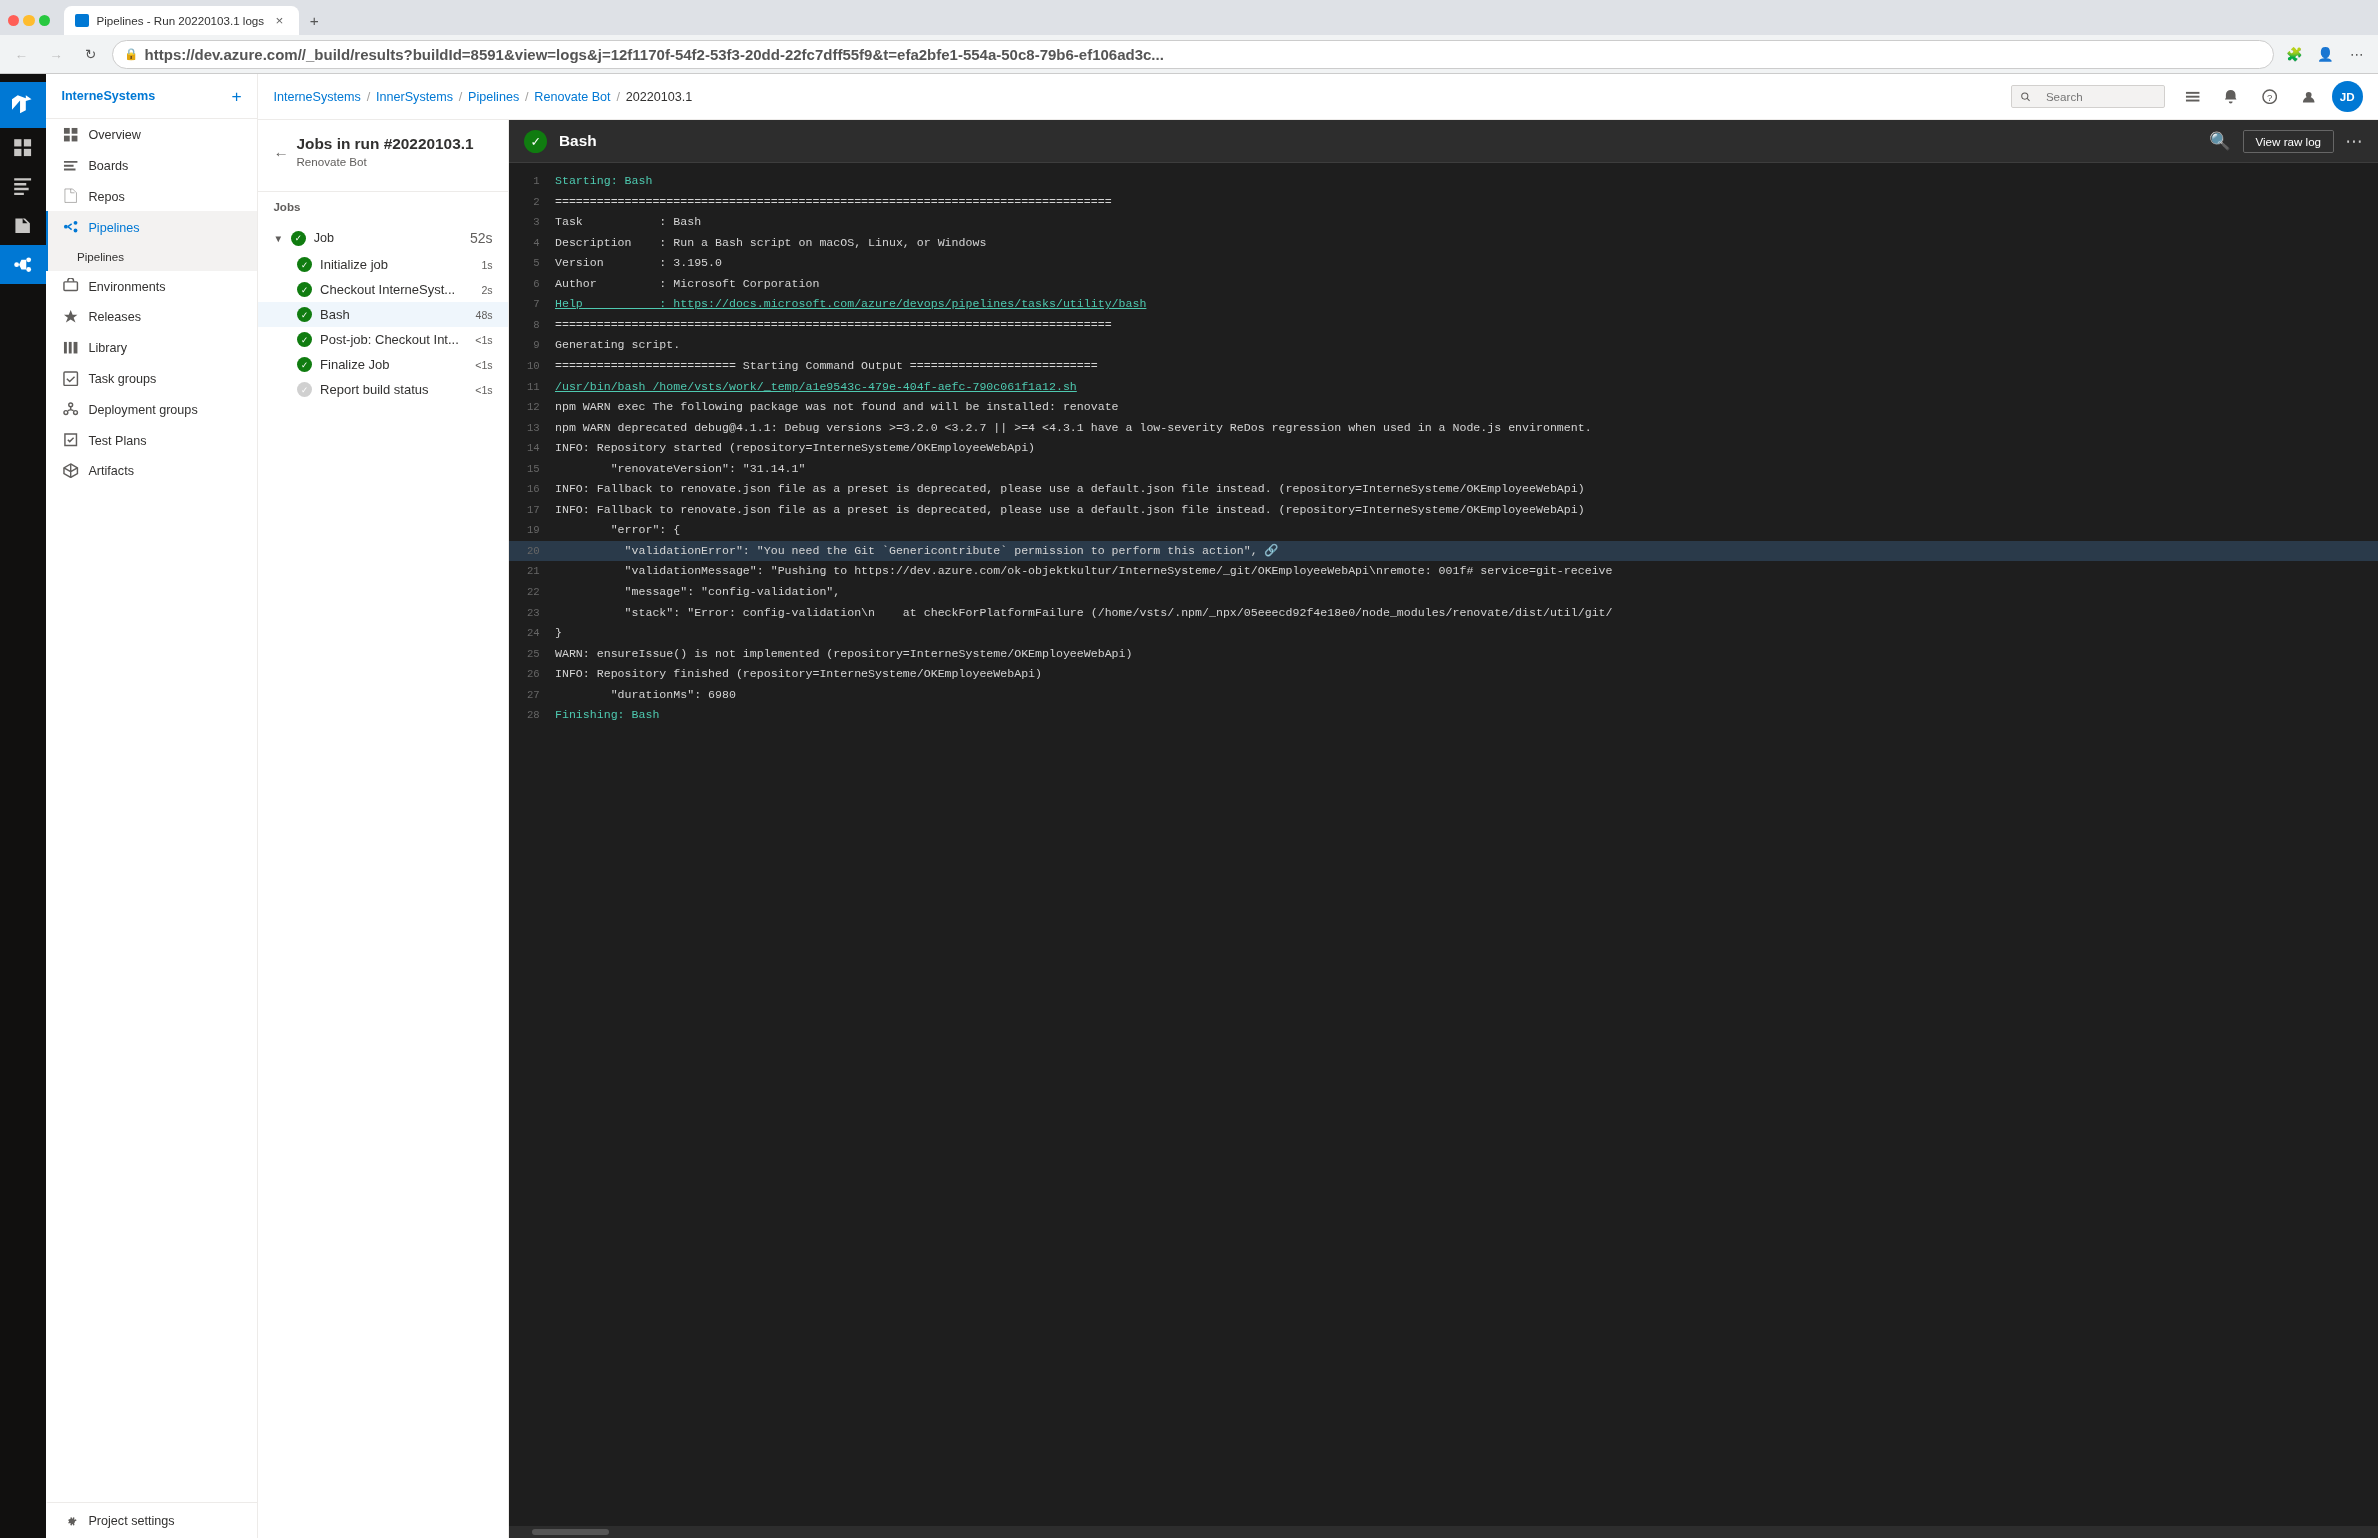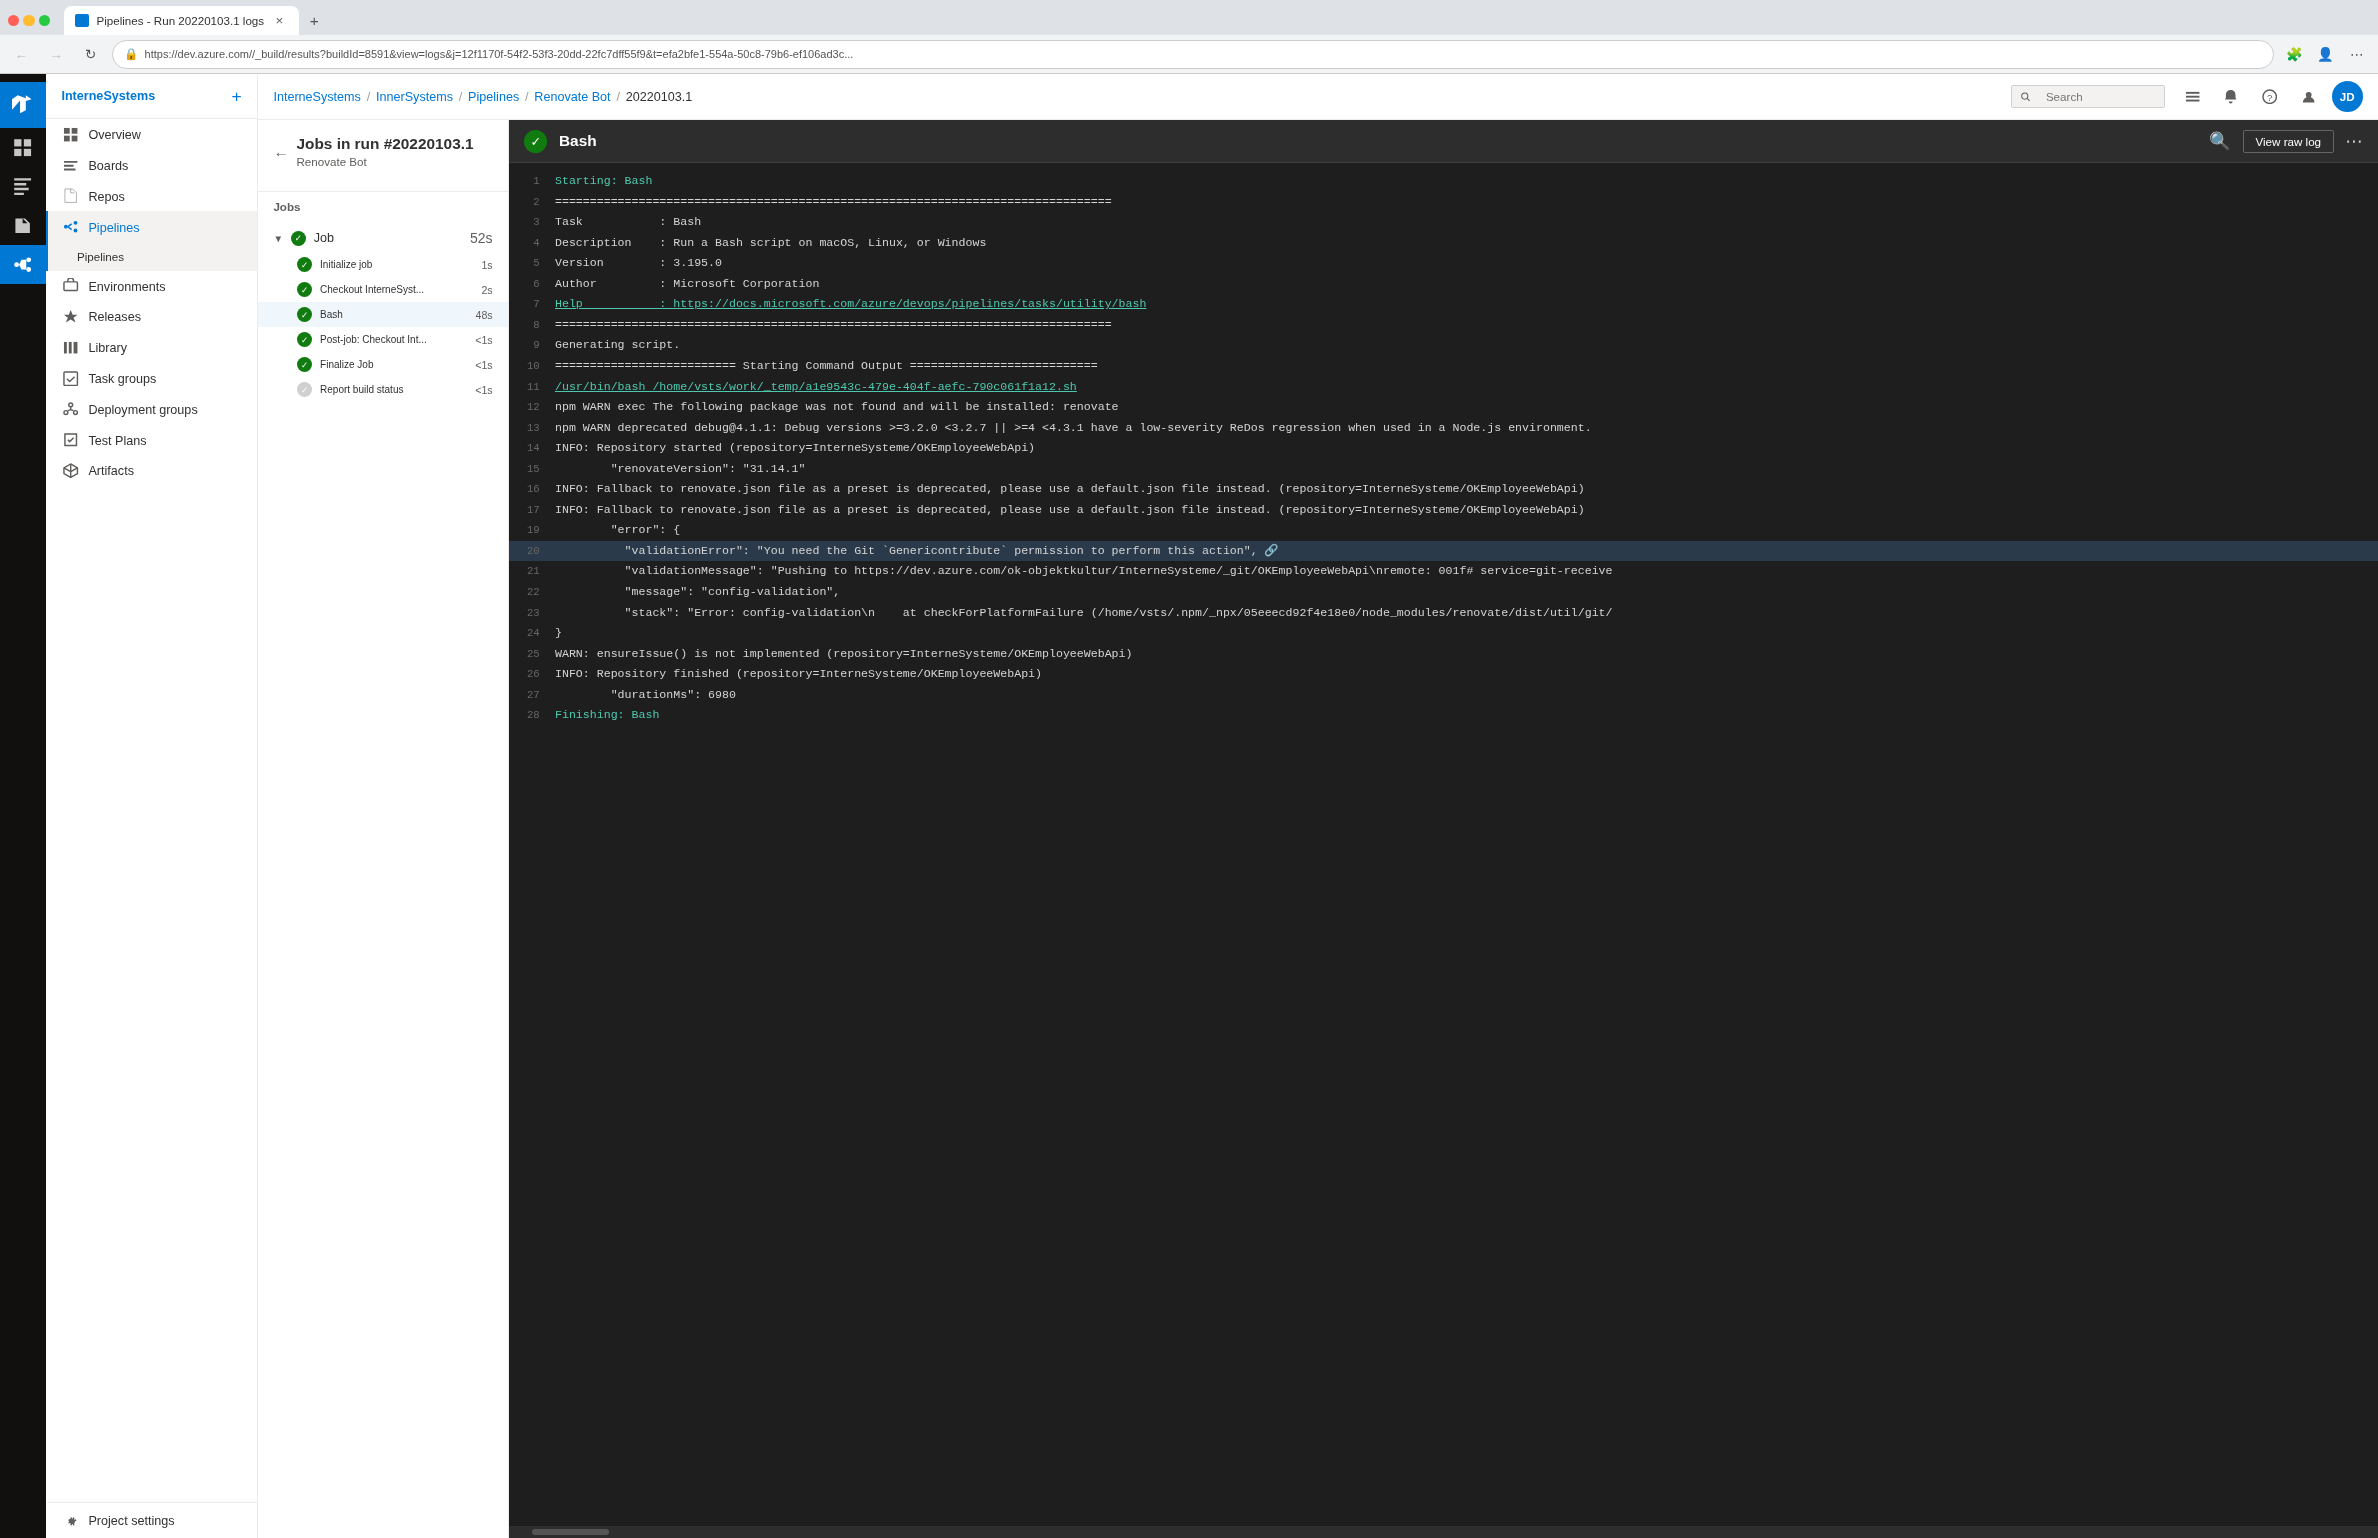--- a/index.html
+++ b/index.html
@@ -11,21 +11,21 @@
     .browser-tabs { display: flex; align-items: flex-end; gap: 1.9px; }
     .browser-tab { background: #fff; border-radius: 7.7px 7.7px 0 0; padding: 5.8px 11.6px; display: flex; align-items: center; gap: 7.7px; font-size: 11.6px; color: #333; min-width: 193px; height: 29px; }
     .browser-tab .tab-favicon { width: 13.5px; height: 13.5px; background: #0078d4; border-radius: 1.9px; flex-shrink: 0; }
     .browser-tab .tab-title { flex: 1; overflow: hidden; text-overflow: ellipsis; white-space: nowrap; }
     .browser-tab .tab-close { color: #666; font-size: 13.5px; cursor: pointer; width: 15.4px; height: 15.4px; display: flex; align-items: center; justify-content: center; border-radius: 50%; }
     .tab-new { width: 27px; height: 27px; display: flex; align-items: center; justify-content: center; border-radius: 50%; color: #555; font-size: 15.4px; cursor: pointer; }
     .browser-nav-bar { background: #f1f3f4; display: flex; align-items: center; padding: 3.9px 7.7px; gap: 7.7px; height: 39px; border-bottom: 1px solid #ccc; }
     .nav-btn { width: 27px; height: 27px; display: flex; align-items: center; justify-content: center; border-radius: 50%; cursor: pointer; color: #555; font-size: 13.5px; }
     .nav-btn.disabled { color: #bbb; cursor: default; }
     .address-bar { flex: 1; background: #fff; border: 1px solid #ccc; border-radius: 19.3px; padding: 3.9px 11.6px; font-size: 11.6px; color: #333; display: flex; align-items: center; gap: 5.8px; height: 29px; }
-    .address-bar-url { flex: 1; overflow: hidden; text-overflow: ellipsis; white-space: nowrap; color: #555; font-size: 11px; }
+    .address-bar-url { flex: 1; overflow: hidden; text-overflow: ellipsis; white-space: nowrap; color: #555; font-size: 15px; font-weight: bold; }
     .browser-actions { display: flex; gap: 3.9px; }
 
     
     .app { display: flex; flex: 1; overflow: hidden; }
 
     
     .sidebar-icons { width: 46px; background: #11100f; display: flex; flex-direction: column; align-items: center; padding-top: 7.7px; gap: 0; flex-shrink: 0; }
     .sidebar-icon { width: 46px; height: 39px; display: flex; align-items: center; justify-content: center; color: #c8c6c4; cursor: pointer; position: relative; }
     .sidebar-icon.active { background: #0078d4; color: #fff; }
     .sidebar-icon svg { width: 19.3px; height: 19.3px; }
@@ -69,21 +69,21 @@
     .job-group { padding: 3.9px 0; }
     .job-group-header { display: flex; align-items: center; gap: 7.7px; padding: 5.8px 15.4px; cursor: pointer; }
     .job-expand { color: #605e5c; font-size: 9.7px; }
     .status-icon { width: 15.4px; height: 15.4px; border-radius: 50%; display: flex; align-items: center; justify-content: center; flex-shrink: 0; }
     .status-icon.success { background: #107c10; color: #fff; font-size: 8.7px; }
     .status-icon.partial { background: #d0d0d0; color: #fff; font-size: 8.7px; }
     .job-name { flex: 1; font-size: 12.6px; color: #323130; }
     .job-duration { font-size: 14px; color: #605e5c; }
     .job-step { display: flex; align-items: center; gap: 7.7px; padding: 4.8px 15.4px 4.8px 39px; cursor: pointer; }
     .job-step.active { background: #eff6fc; }
-    .job-step-name { flex: 1; font-size: 10px; color: #323130; }
+    .job-step-name { flex: 1; font-size: 13px; color: #323130; }
     .job-step-duration { font-size: 10.6px; color: #605e5c; }
 
     
     .log-panel { flex: 1; background: #1e1e1e; display: flex; flex-direction: column; overflow: hidden; }
     .log-header { background: #2d2d2d; display: flex; align-items: center; padding: 9.7px 15.4px; gap: 11.6px; border-bottom: 1px solid #3d3d3d; flex-shrink: 0; }
     .log-status-icon { width: 23px; height: 23px; border-radius: 50%; background: #107c10; display: flex; align-items: center; justify-content: center; color: #fff; font-size: 12.6px; flex-shrink: 0; }
     .log-title { font-size: 15.4px; font-weight: 600; color: #fff; flex: 1; }
     .log-search-btn { color: #ccc; cursor: pointer; font-size: 17.4px; }
     .log-view-raw { background: transparent; border: 1px solid #666; color: #fff; padding: 3.9px 11.6px; border-radius: 1.9px; cursor: pointer; font-size: 11.6px; }
     .log-more-btn { color: #ccc; cursor: pointer; font-size: 17.4px; }

